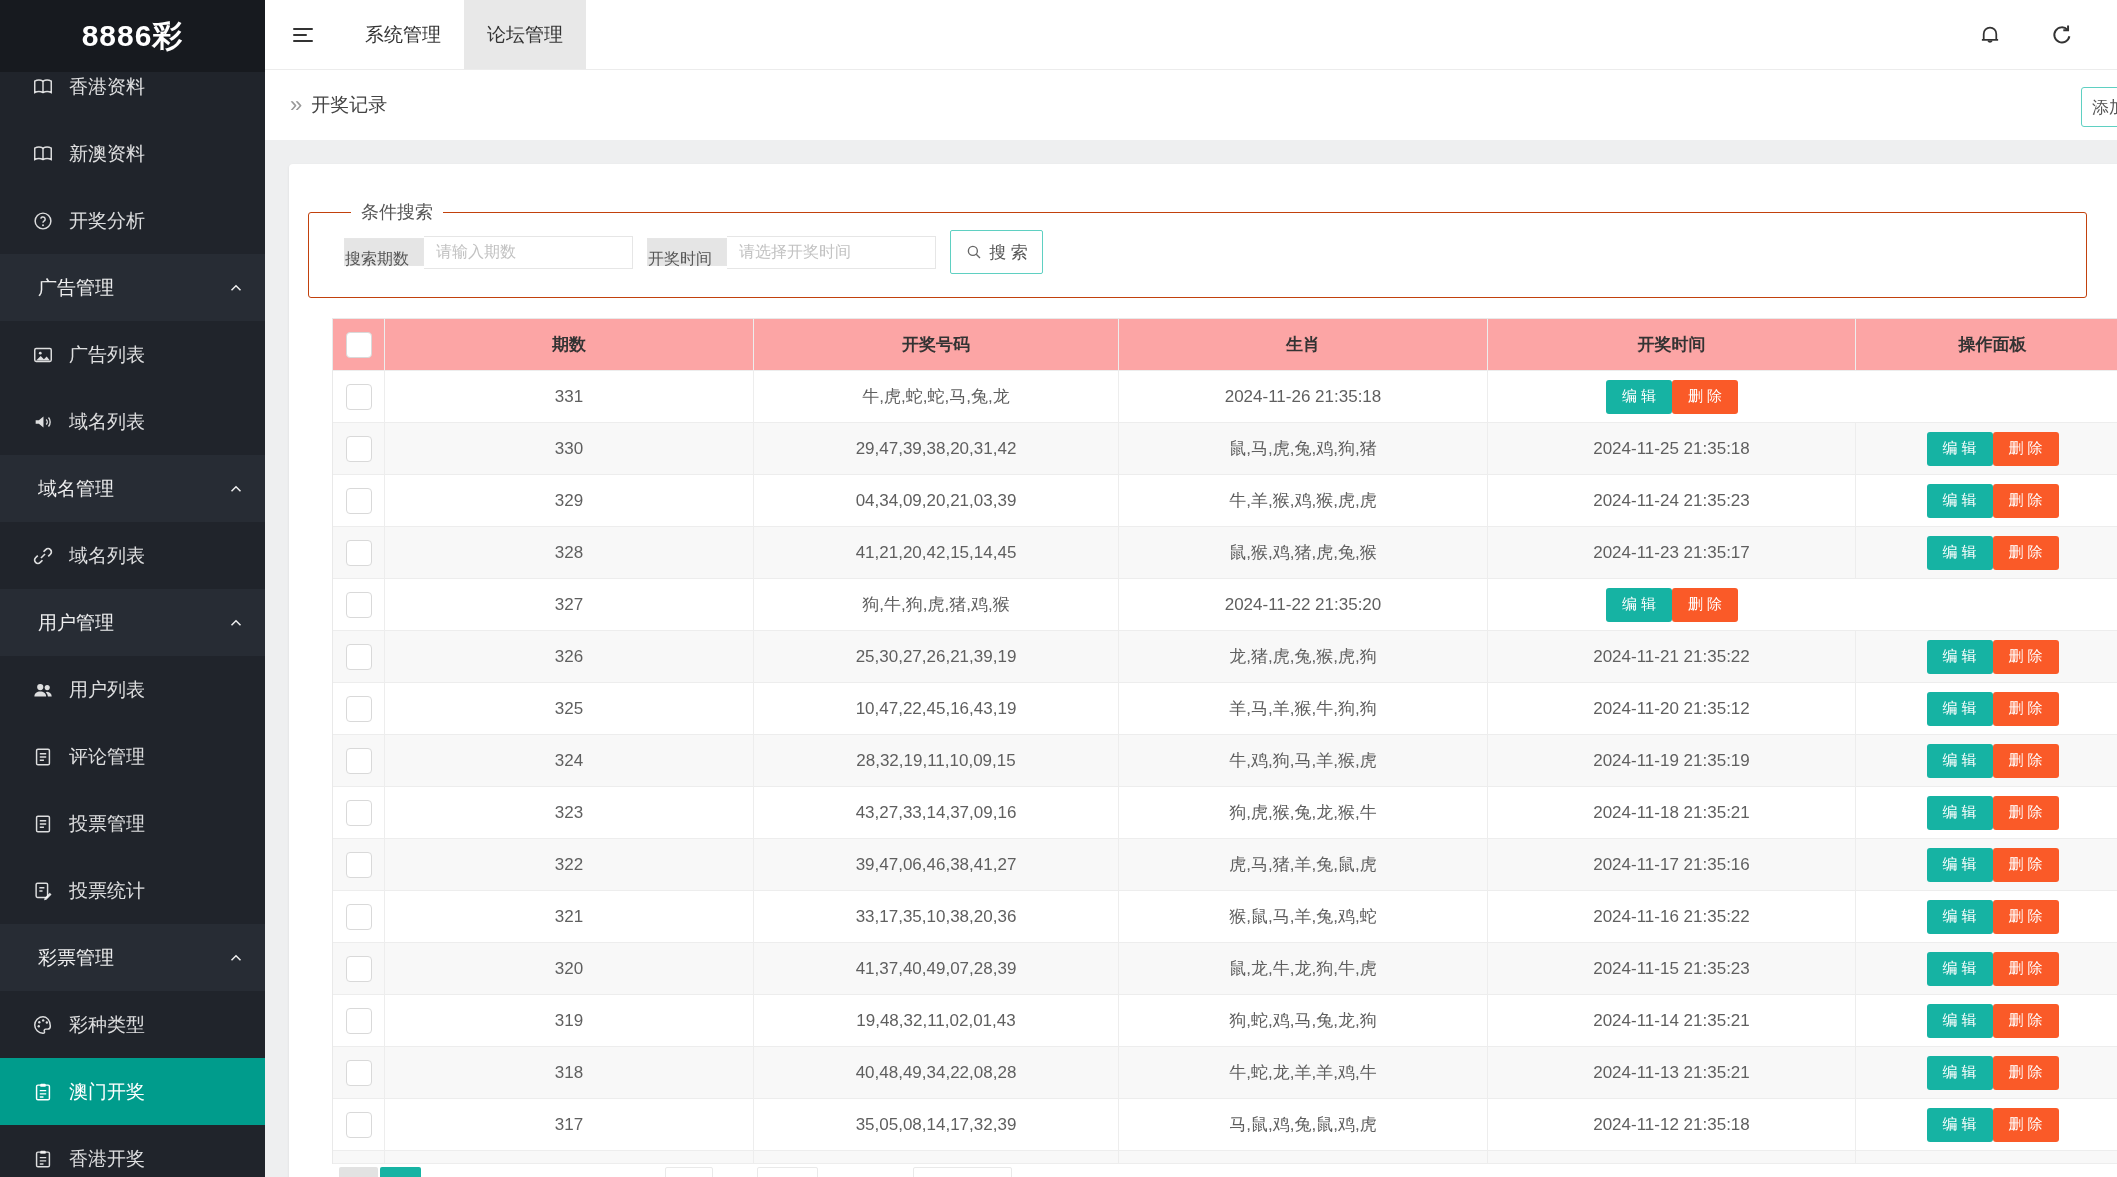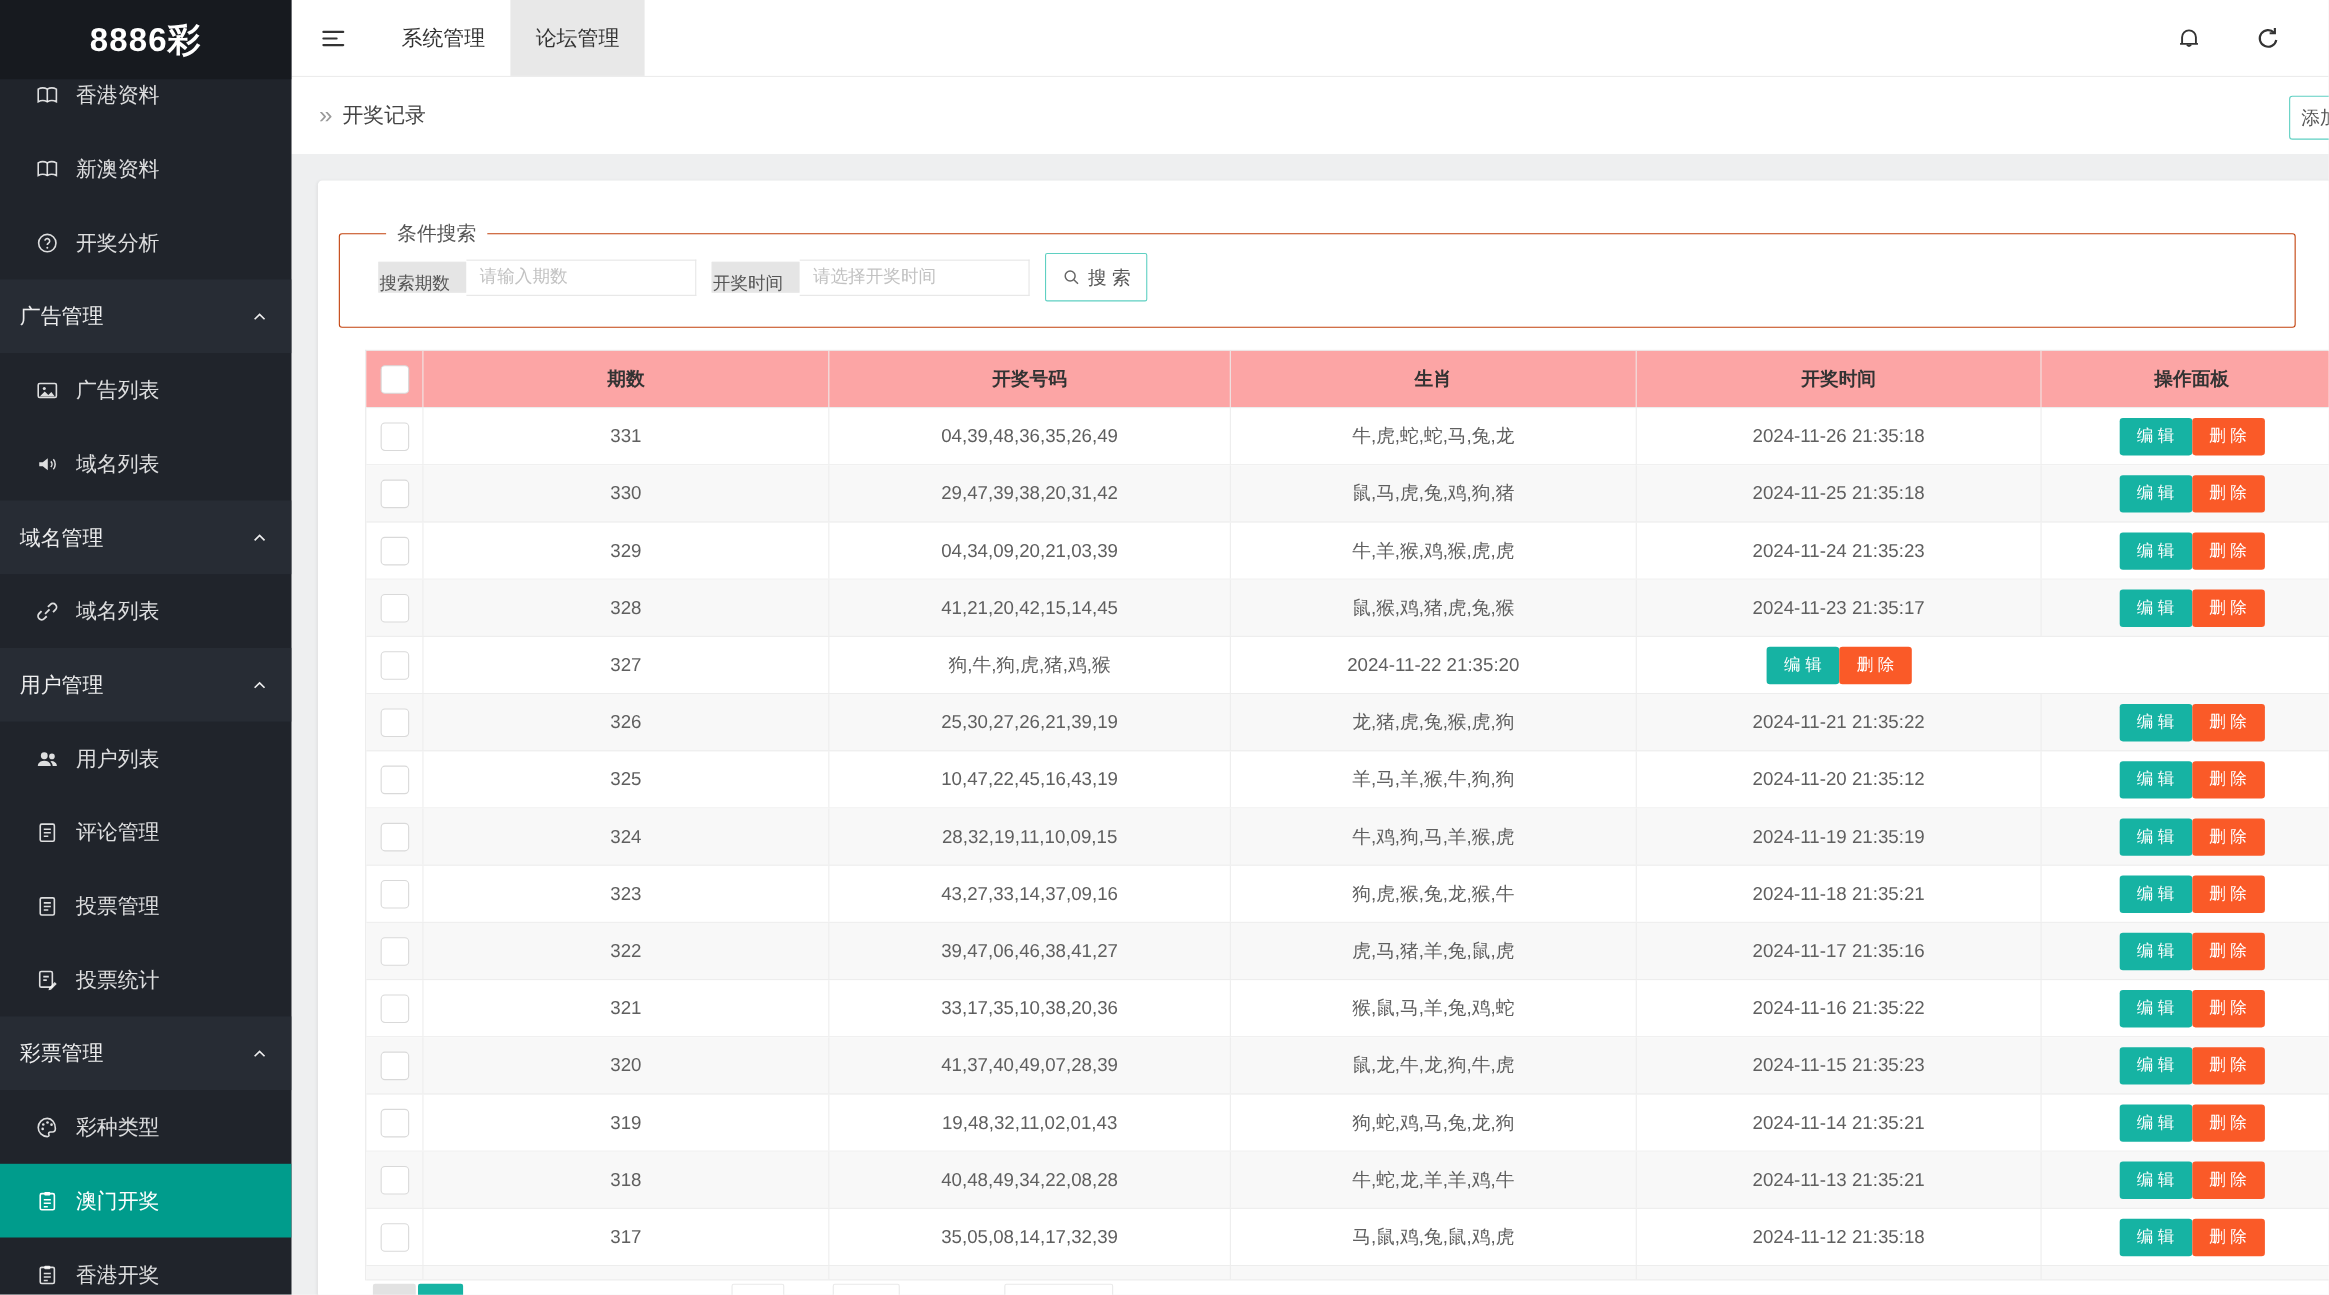--- a/index.html
+++ b/index.html
@@ -10,21 +10,21 @@
   
   .sidebar{position:absolute;left:0;top:0;width:265px;height:1177px;background:#20242b;overflow:hidden;z-index:6}
   .logo{position:relative;z-index:3;height:72px;background:#171a1f;color:#fff;font-size:30px;font-weight:bold;
         display:flex;align-items:center;justify-content:center;letter-spacing:1px}
   .menu{position:relative;z-index:1;margin-top:-19px}
   .s-item,.s-section{height:67px;display:flex;align-items:center;font-size:19px;cursor:pointer;position:relative;
         color:rgba(255,255,255,.85)}
   .s-item{padding-left:30px}
   .s-item .icon{width:26px;height:26px;margin-right:13px;display:inline-flex;align-items:center;justify-content:center}
   .icon svg{width:22px;height:22px;display:block}
-  .s-section{padding-left:18px;background:#272c34;color:rgba(255,255,255,.92)}
+  .s-section{padding-left:38px;background:#272c34;color:rgba(255,255,255,.92)}
   .s-section .chev{position:absolute;right:20px;top:50%;transform:translateY(-50%);width:18px;height:18px}
   .s-section .chev svg{width:18px;height:18px}
   .s-item.active{background:var(--sidebar-active,#009c8c);color:#fff}
 
   
   .main{position:absolute;left:265px;top:0;right:0;height:1177px}
 
   .navbar{height:70px;background:#fff;border-bottom:1px solid #ececec;display:flex;align-items:stretch;position:relative}
   .burger{align-self:center;margin-left:28px;width:20px;cursor:pointer}
   .burger i{display:block;height:2px;background:#333;margin:4px 0;border-radius:1px}
@@ -312,21 +312,20 @@
             <div class="td">开奖号码</div>
             <div class="td">生肖</div>
             <div class="td">开奖时间</div>
             <div class="td">操作面板</div>
           </div>
           <div class="tr">
             <div class="td">
               <span class="chk"></span>
             </div>
             <div class="td">331</div>
-            <div class="td">04,39,48,36,35,26,49</div>
             <div class="td">牛,虎,蛇,蛇,马,兔,龙</div>
             <div class="td">2024-11-26 21:35:18</div>
             <div class="td">
               <button class="btn edit">编 辑</button>
               <button class="btn del">删 除</button>
             </div>
           </div>
           <div class="tr stripe">
             <div class="td">
               <span class="chk"></span>

